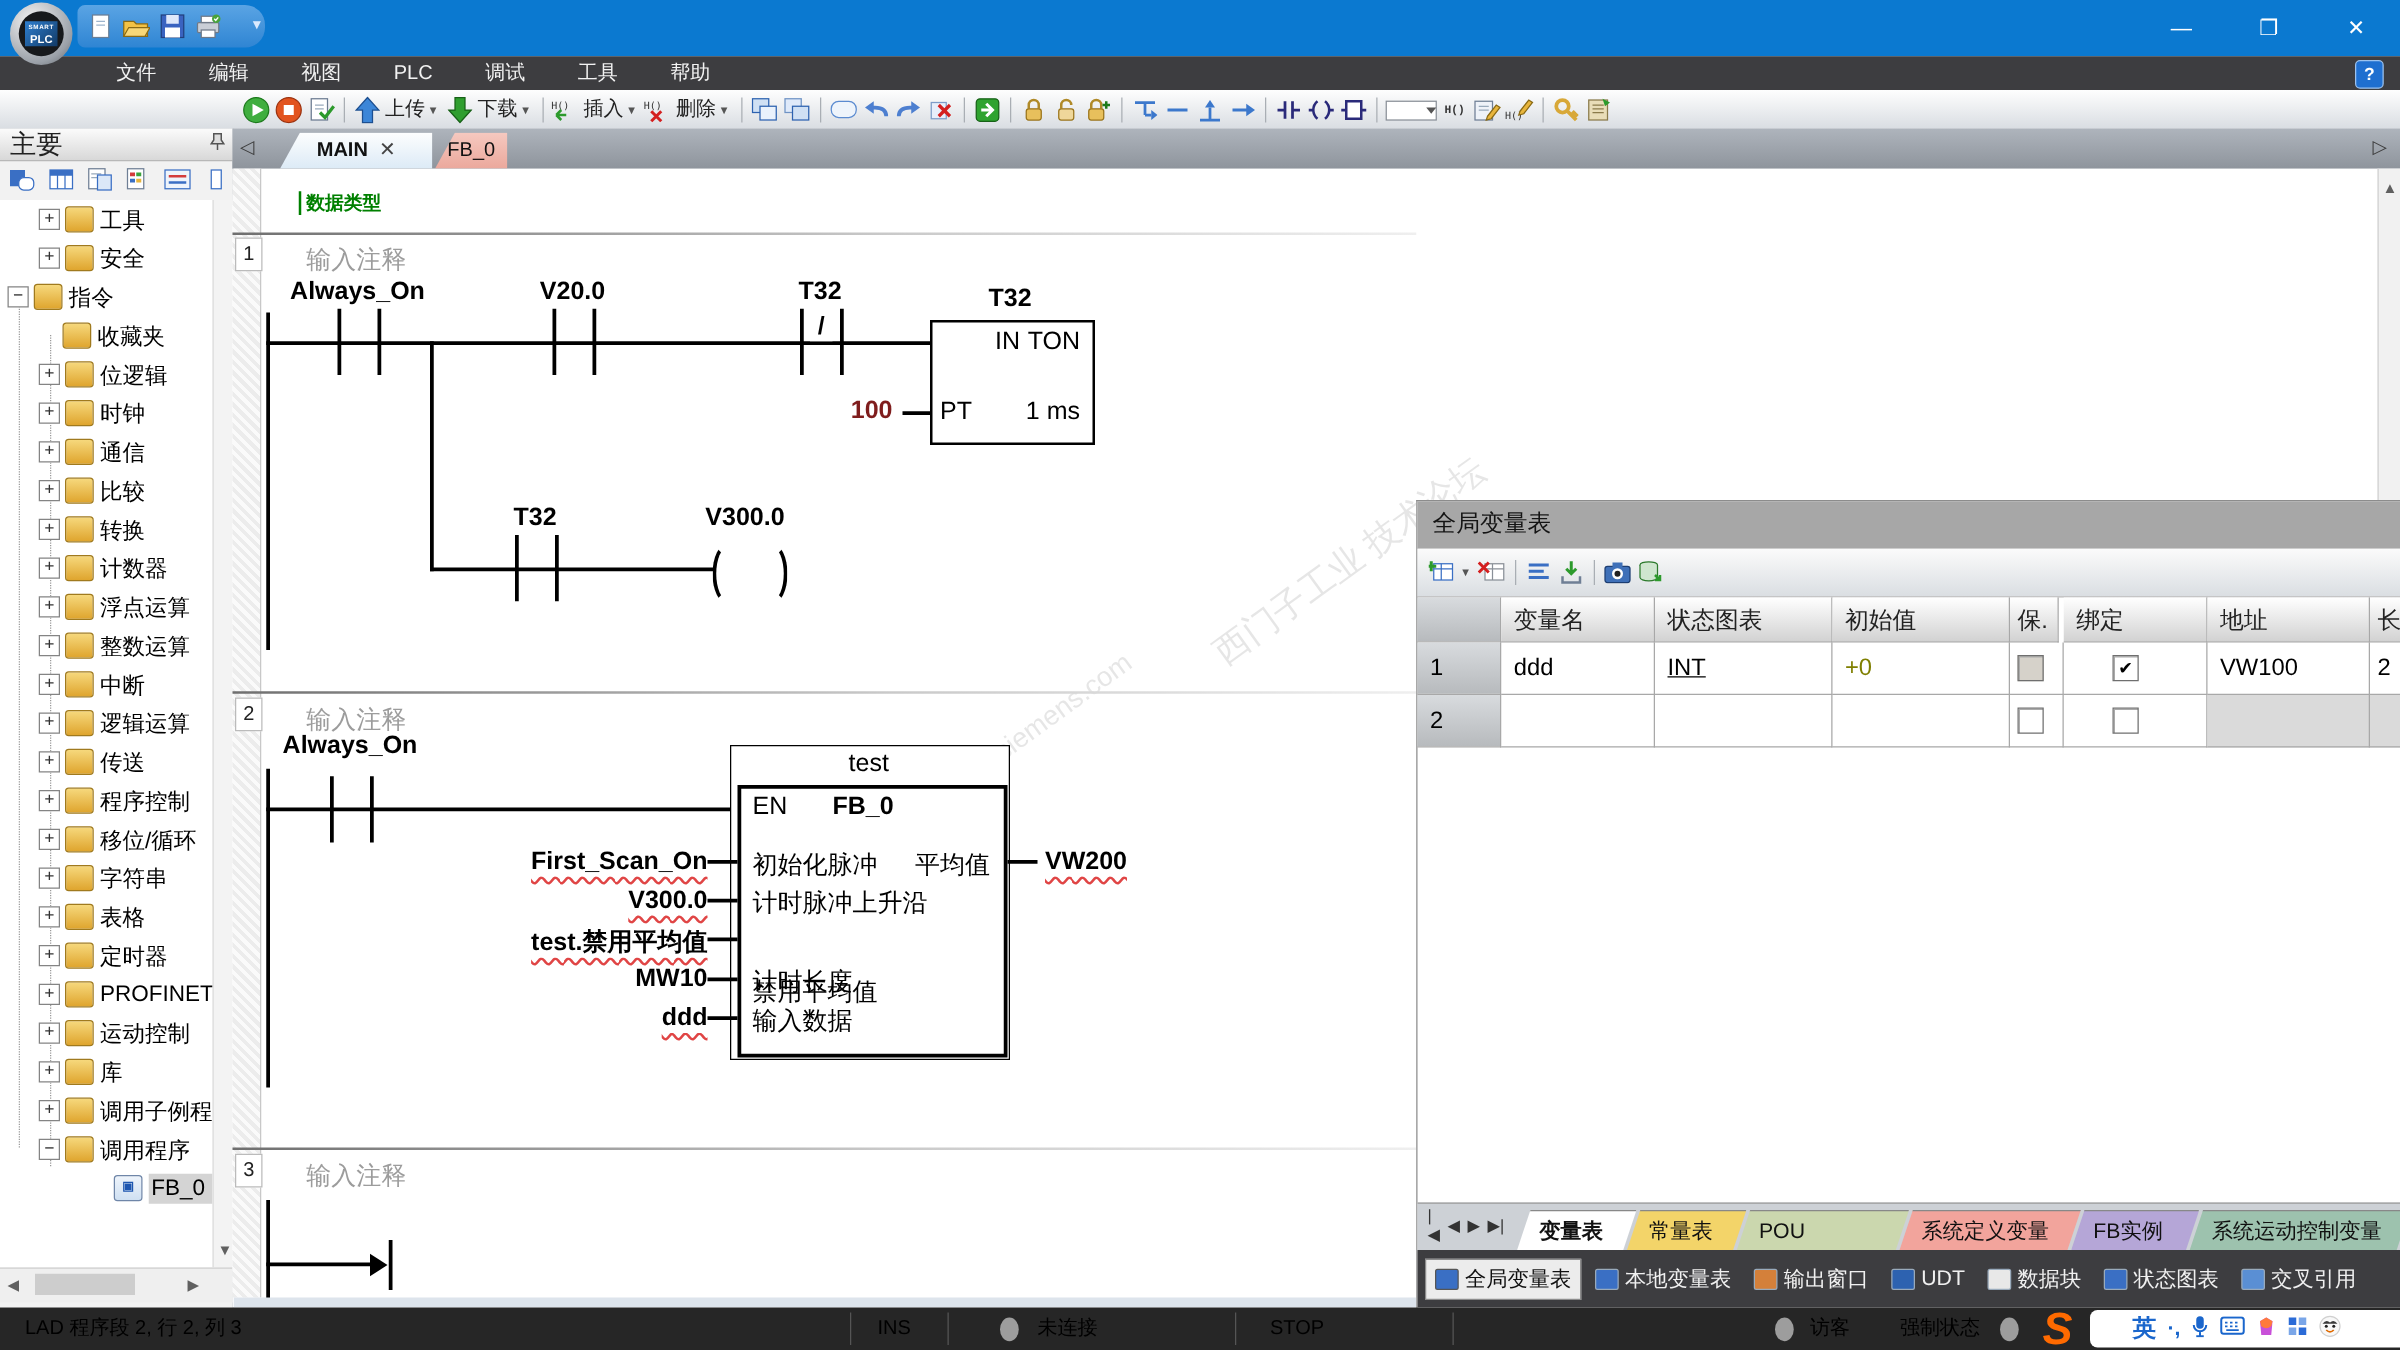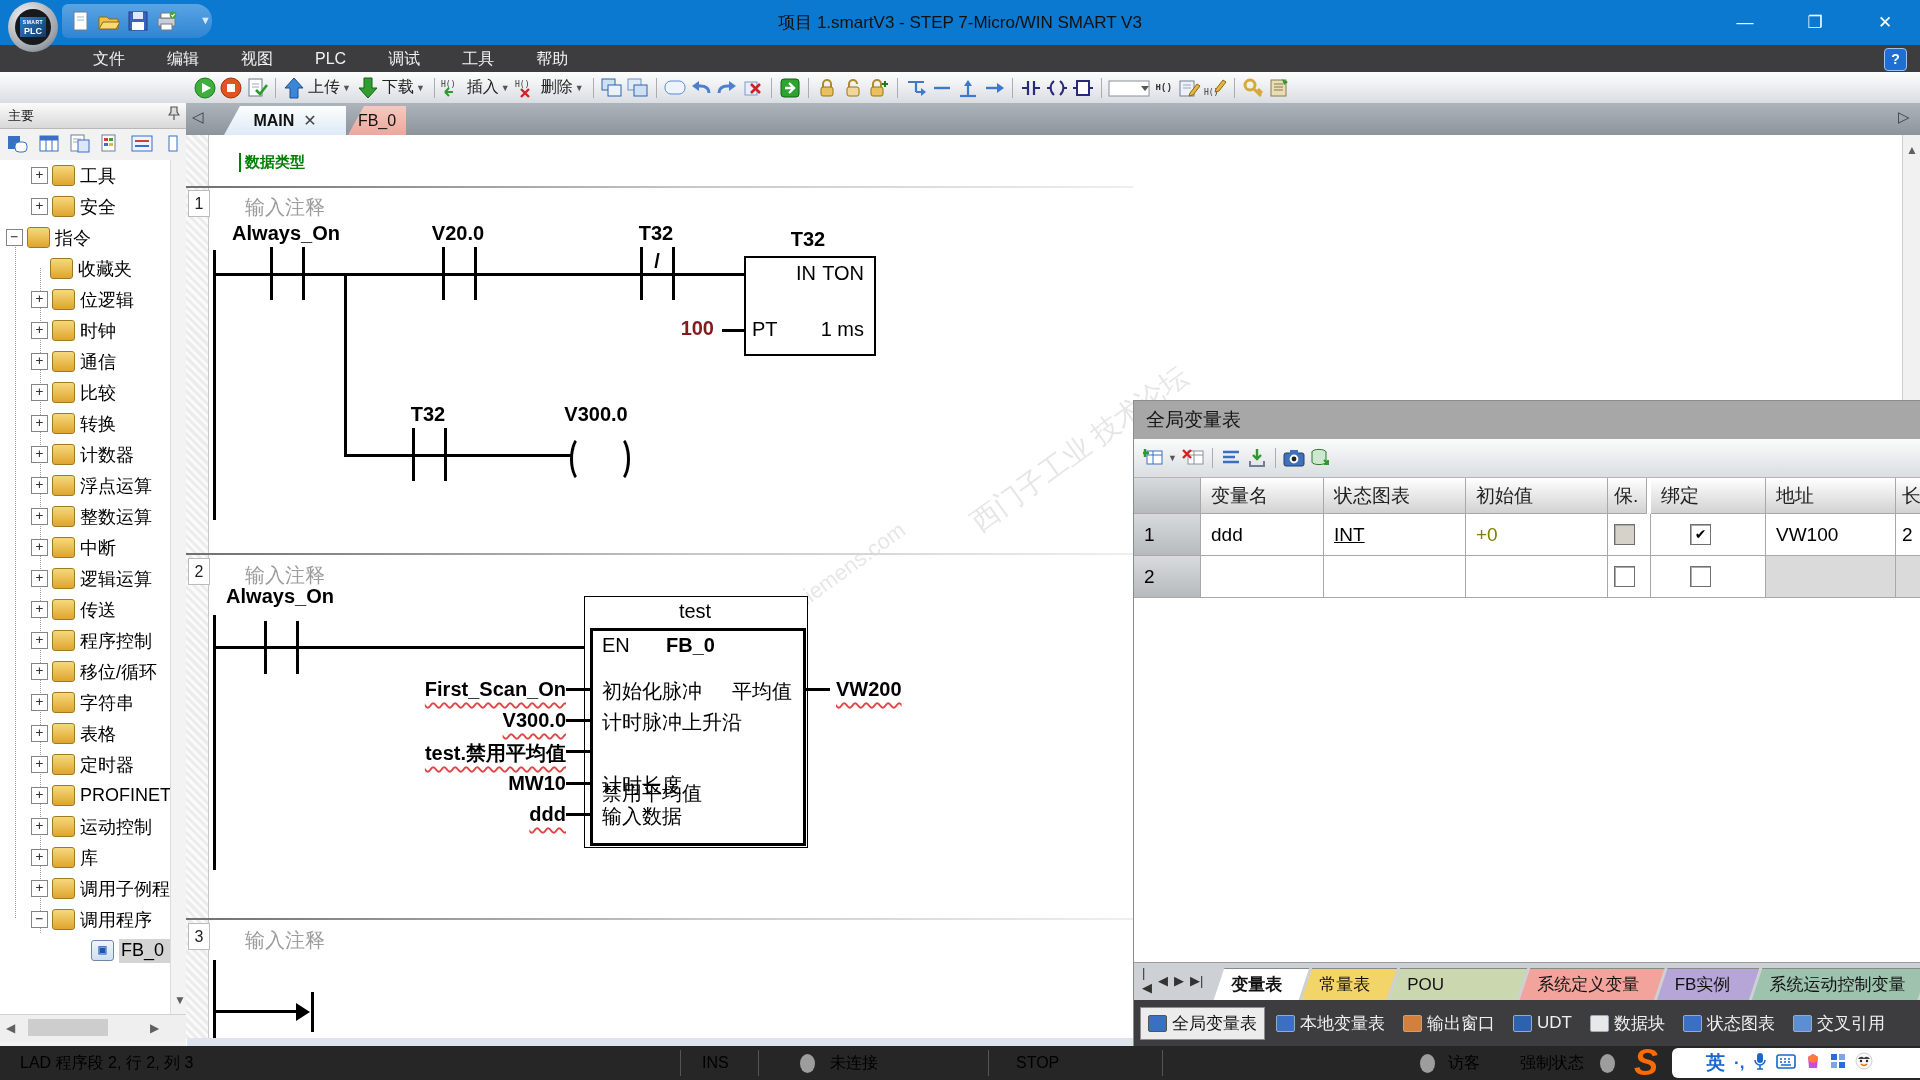--- a/index.html
+++ b/index.html
@@ -33,21 +33,21 @@
   .toolbar{left:0;top:72px;width:1920px;height:31px;background:linear-gradient(#fefefe,#d9dde2);
     border-bottom:1px solid #9aa0a6;display:flex;align-items:center;padding-left:192px;}
   .ti{width:26px;height:24px;display:flex;align-items:center;justify-content:center;flex:0 0 auto;}
   .tsep{width:1px;height:20px;background:#a9aeb4;margin:0 5px;flex:0 0 auto;}
   .tlabel{font-size:16px;color:#222;margin:0 2px 0 1px;white-space:nowrap;}
   .tcaret{font-size:9px;color:#555;margin-right:4px;}
   .mini{font-family:"Liberation Mono",monospace;font-size:9px;color:#333;font-weight:bold;}
   
   .nav-panel{left:0;top:103px;width:186px;height:943px;background:#f2f2f2;border-right:1px solid #98a0a8;}
   .nav-header{left:0;top:103px;width:186px;height:25px;background:linear-gradient(#fbfbfb,#d8d8d8);
-    border-bottom:1px solid #b8b8b8;font-size:13px;color:#222;line-height:25px;padding-left:8px;width:178px;}
+    border-bottom:1px solid #b8b8b8;font-size:21px;color:#222;line-height:25px;padding-left:8px;width:178px;}
   .nav-pin{left:168px;top:106px;color:#555;}
   .nav-icons{left:2px;top:130px;display:flex;gap:7px;padding:2px 4px;}
   .nav-icons .ti{width:24px;height:24px;}
   .tree{left:0;top:160px;width:172px;height:854px;background:#fff;overflow:hidden;}
   .tree-row{height:31px;display:flex;align-items:center;white-space:nowrap;position:relative;}
   .twig{width:15px;height:15px;border:1px solid #848484;background:#fff;font-size:13px;line-height:13px;
     text-align:center;color:#333;flex:0 0 auto;margin-right:4px;font-family:"DejaVu Sans Mono",monospace;}
   .twig.none{border:none;background:transparent;}
   .titem-icon{width:21px;height:19px;border-radius:3px;flex:0 0 auto;margin-right:5px;
     background:linear-gradient(#f6d87c,#dfa52e);border:1px solid #a07a1e;
@@ -161,21 +161,20 @@
         <svg width="21" height="20">
           <rect x="2" y="7" width="17" height="8" rx="1" fill="#c9ced6" stroke="#707a88"></rect>
           <rect x="5" y="2" width="11" height="5" fill="#fff" stroke="#707a88"></rect>
           <rect x="5" y="13" width="11" height="6" fill="#fff" stroke="#707a88"></rect>
           <circle cx="17" cy="4" r="3.4" fill="#49a33c"></circle>
           <path d="M15.4 4 l1.2 1.3 2-2.4" stroke="#fff" stroke-width="1.1" fill="none"></path>
         </svg>
       </span>
   </div>
   <div class="abs qat-caret">▼</div>
-  <div class="abs win-title">项目 1.smartV3 - STEP 7-Micro/WIN SMART V3</div>
   <div class="abs winbtn" style="left:1716px;">—</div>
   <div class="abs winbtn" style="left:1786px;">❐</div>
   <div class="abs winbtn" style="left:1856px;">✕</div>
 
   <div class="abs menubar" id="menubar">
       <div class="menu-item">文件</div>
       <div class="menu-item">编辑</div>
       <div class="menu-item">视图</div>
       <div class="menu-item">PLC</div>
       <div class="menu-item">调试</div>

